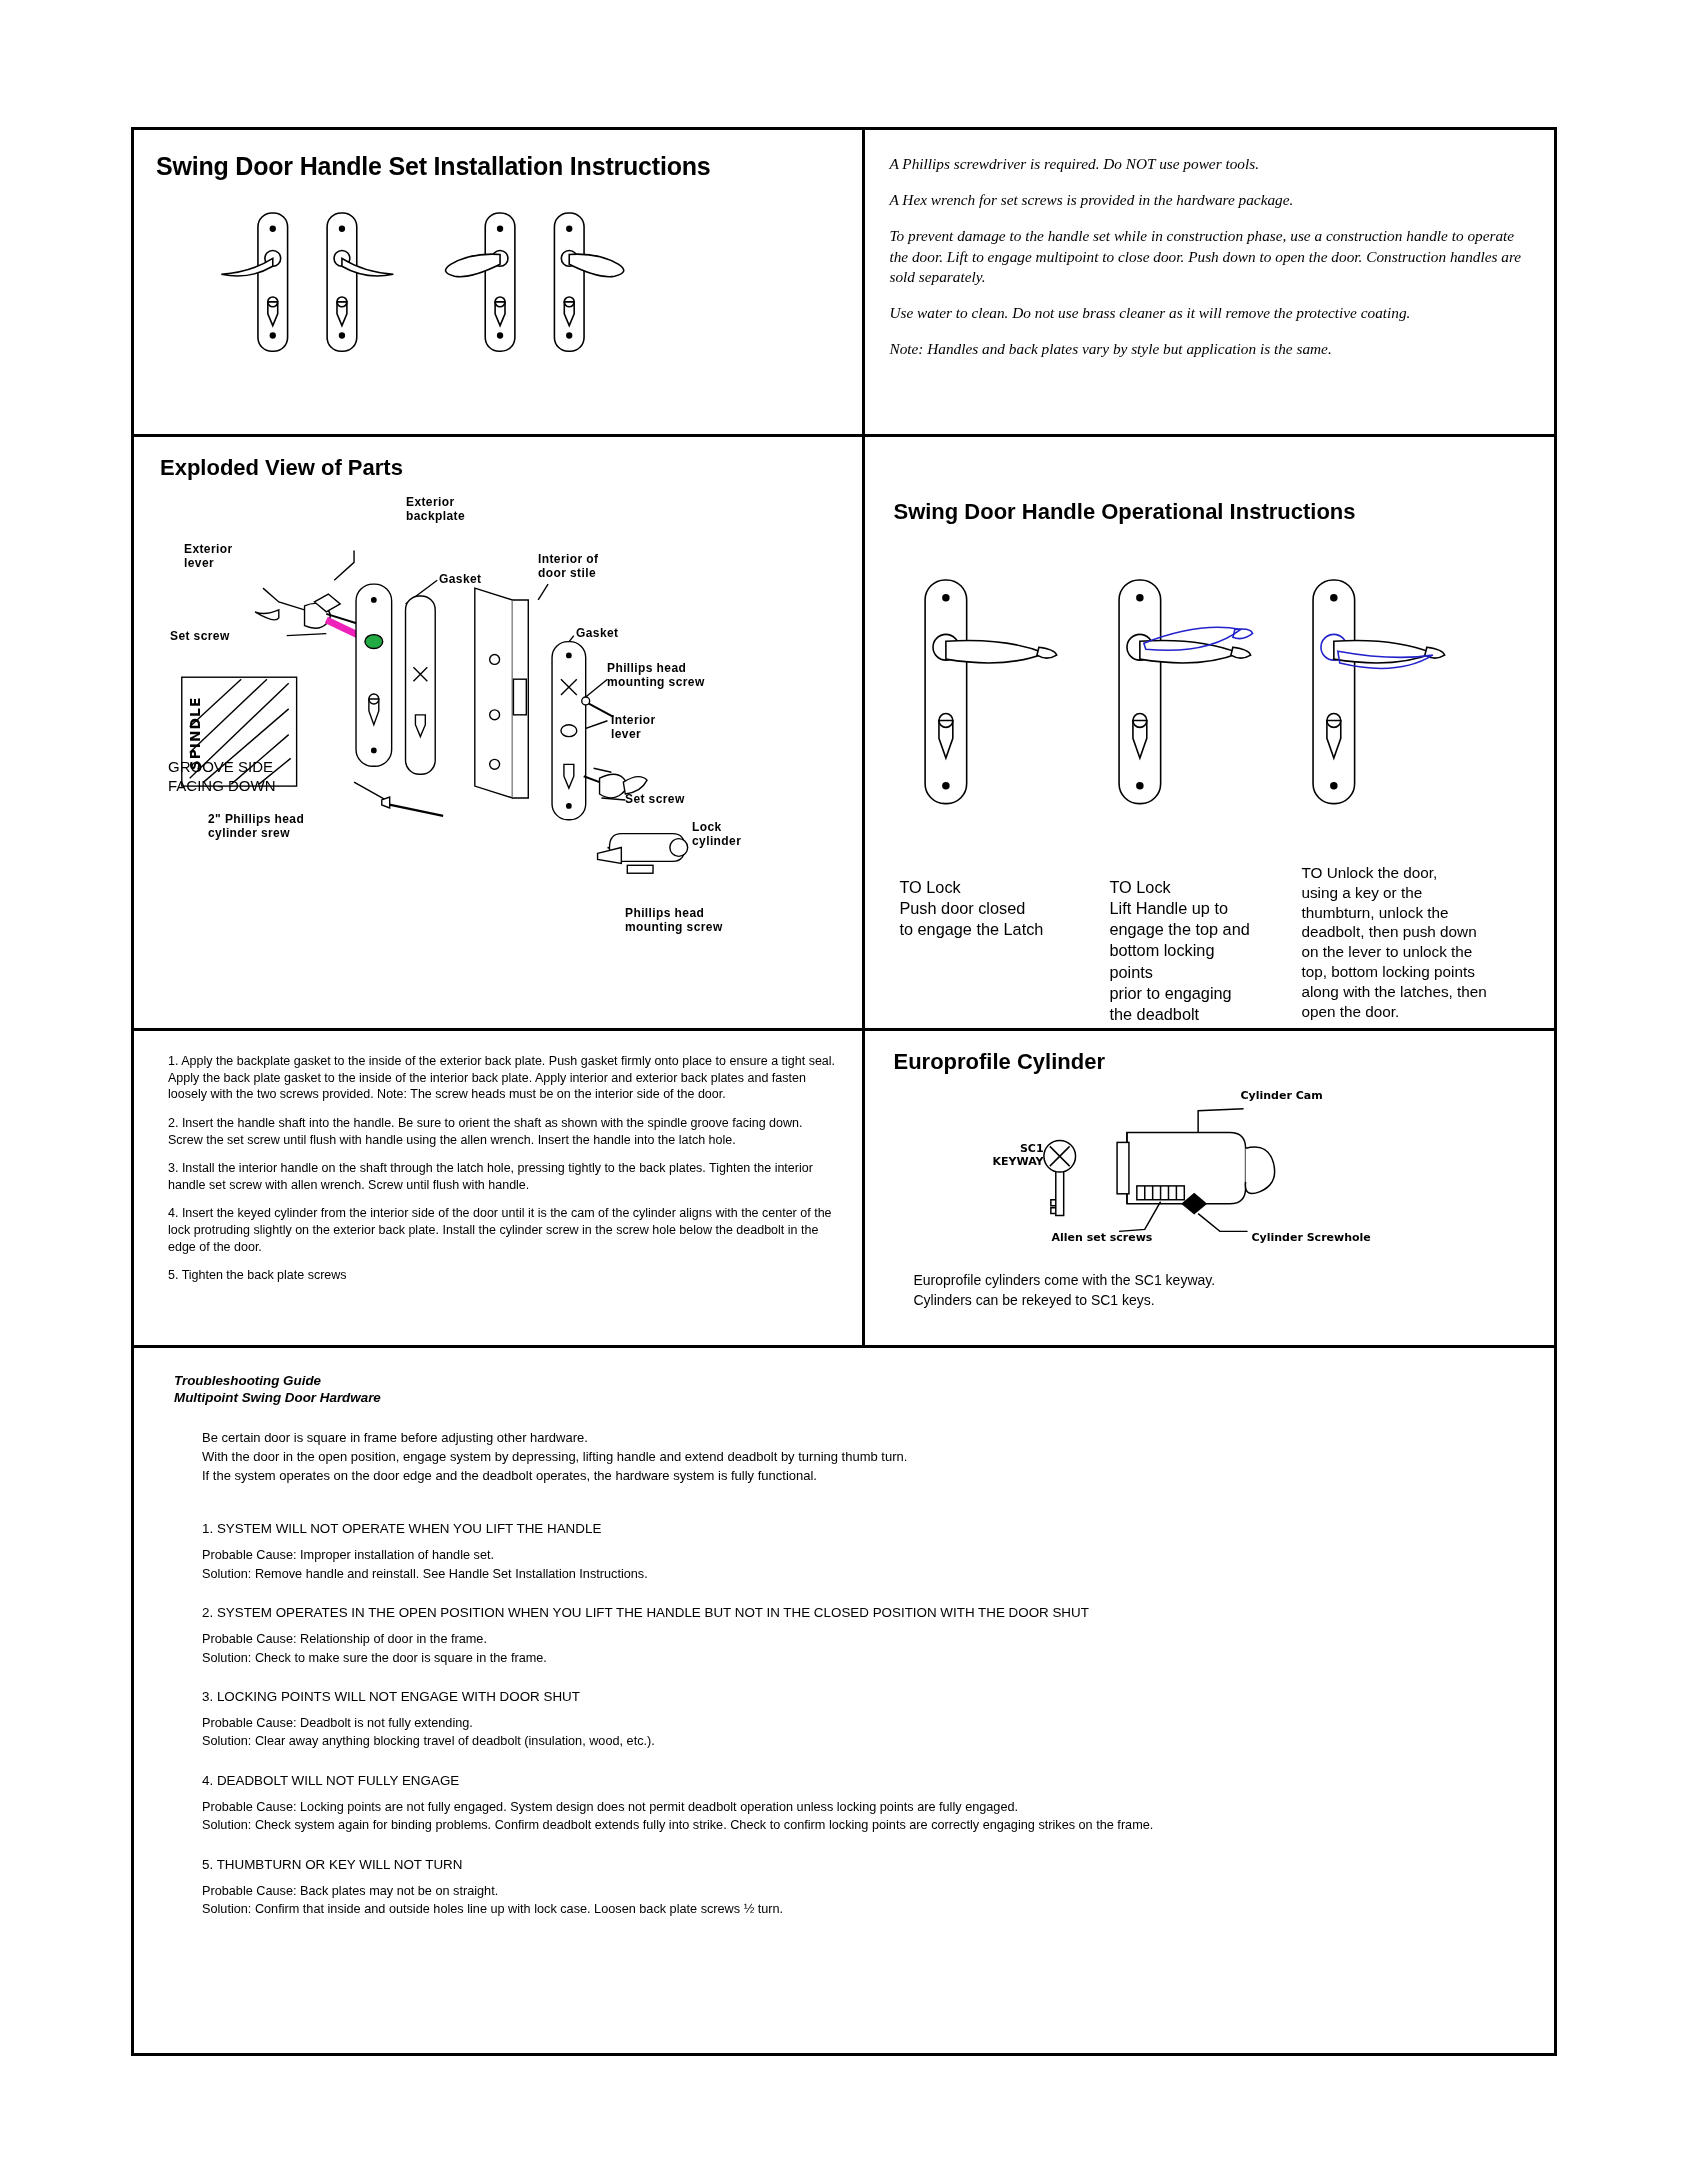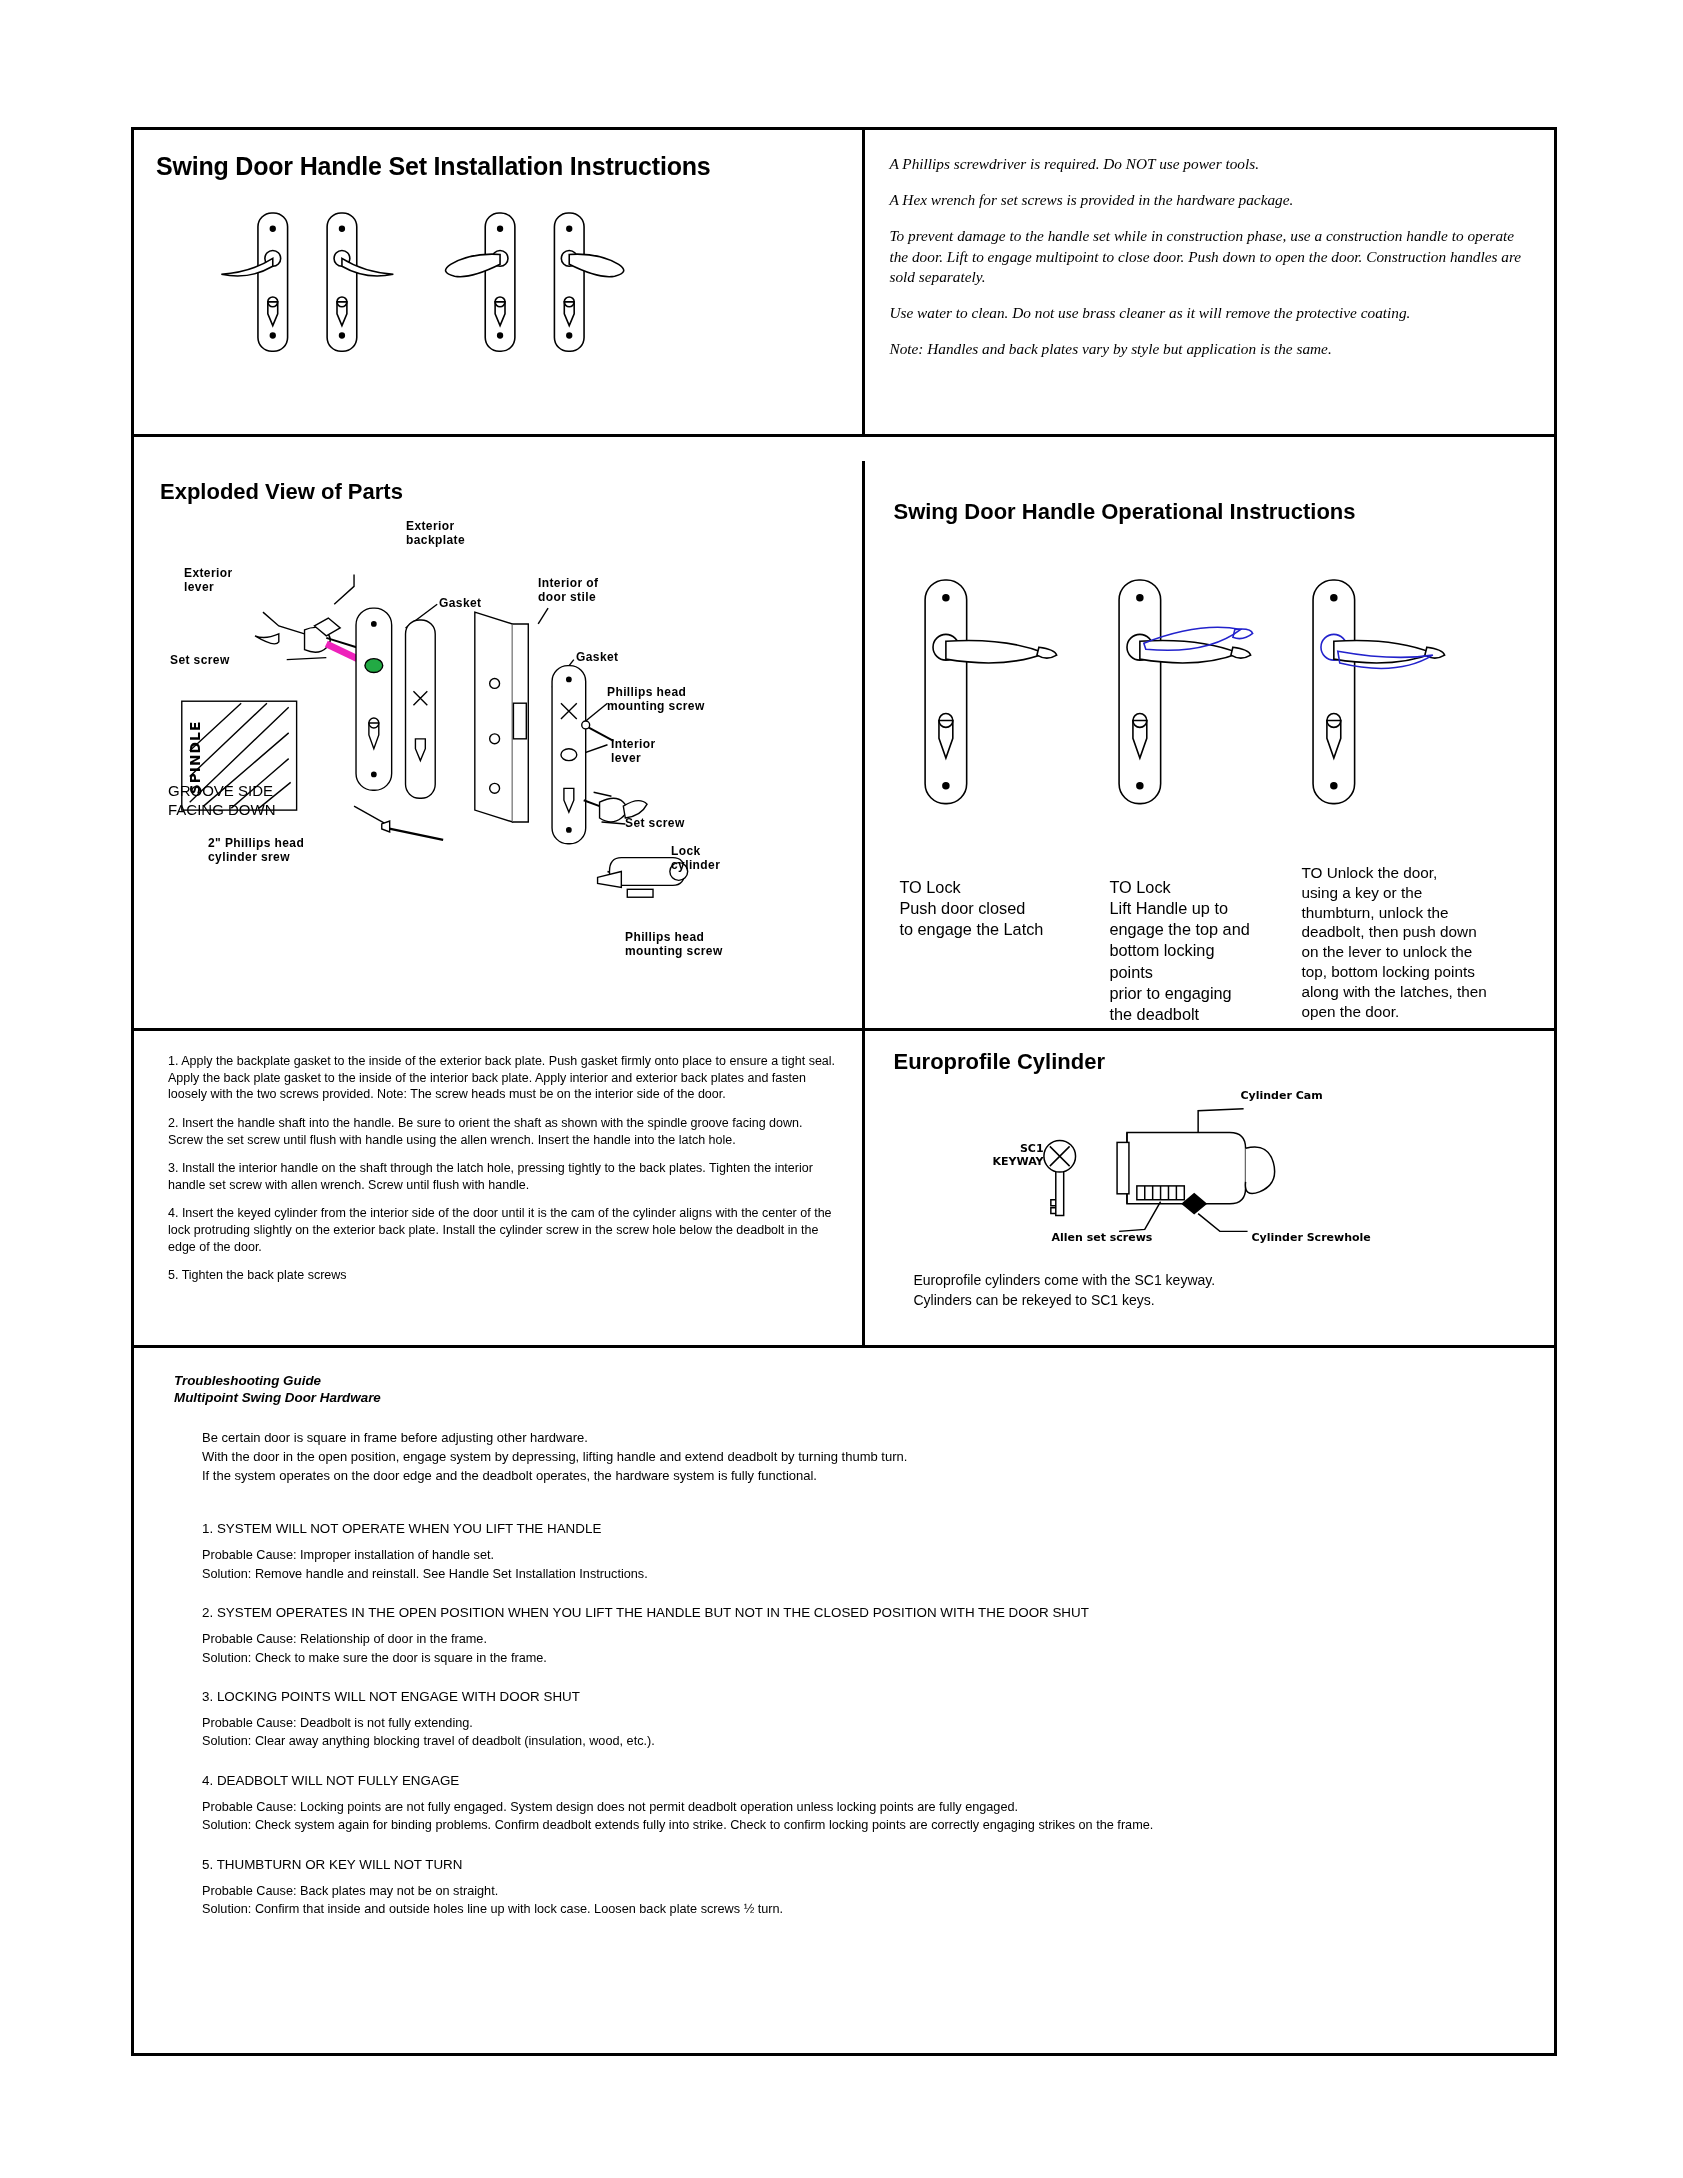--- a/index.html
+++ b/index.html
@@ -59,21 +59,21 @@
   
   .handles-strip {
     position: relative;
     height: 168px;
     margin-top: 26px;
     margin-left: 42px;
   }
 
   
   #row2 { height: 594px; }
-  #cell-exploded { width: 733px; padding: 18px 0 0 26px; margin-top: 24px; }
+  #cell-exploded { width: 733px; padding: 18px 0 0 26px; }
   #cell-operational { width: 690px; padding: 18px 0 0 28px; }
 
   .section-title {
     font-size: 22px;
     font-weight: bold;
     margin: 0 0 4px 0;
   }
   .section-title.two-line { line-height: 1.22; margin-top: 44px; }
 
   .exp-wrap { position: relative; width: 693px; height: 535px; }
@@ -301,21 +301,21 @@
         <div class="lbl" style="left:10px; top:144px;">Set screw</div>
         <div class="lbl" style="left:279px; top:87px;">Gasket</div>
         <div class="lbl" style="left:378px; top:67px;">Interior of
 door stile</div>
         <div class="lbl" style="left:416px; top:141px;">Gasket</div>
         <div class="lbl" style="left:447px; top:176px;">Phillips head
 mounting screw</div>
         <div class="lbl" style="left:451px; top:228px;">Interior
 lever</div>
         <div class="lbl" style="left:465px; top:307px;">Set screw</div>
-        <div class="lbl" style="left:511px; top:335px;">Lock
+        <div class="lbl" style="left:532px; top:335px;">Lock
 cylinder</div>
         <div class="lbl" style="left:465px; top:421px;">Phillips head
 mounting screw</div>
         <div class="lbl" style="left:48px; top:327px;">2" Phillips head
 cylinder srew</div>
         <div class="plain-lbl" style="left:8px; top:273px;">GROOVE SIDE
 FACING DOWN</div>
       </div>
     </div>
 

